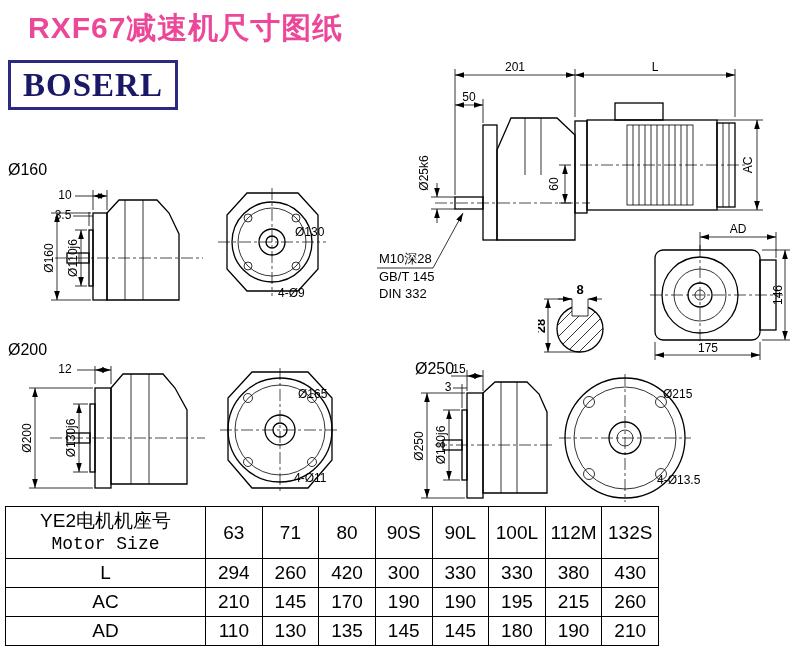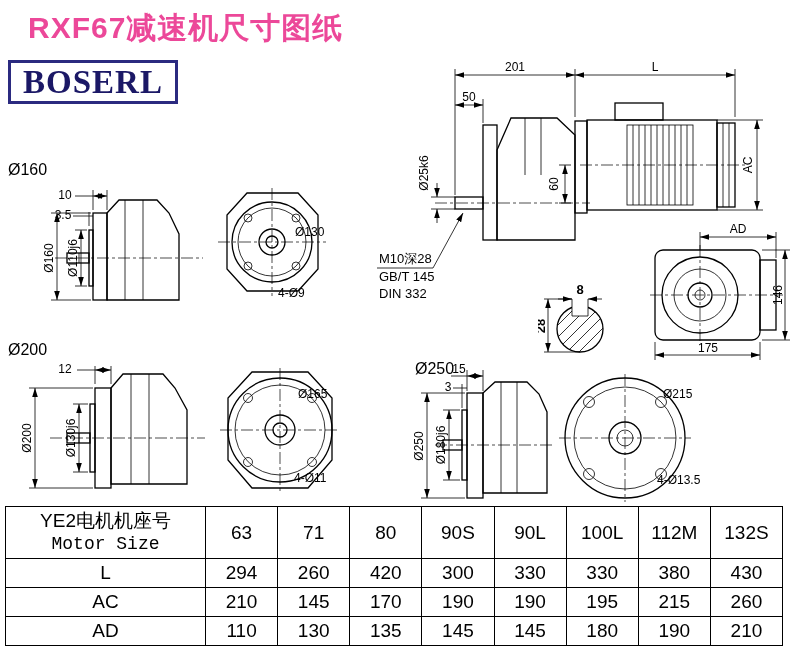--- a/index.html
+++ b/index.html
@@ -2,36 +2,36 @@
 <html><head>
 <meta charset="utf-8">
 <style>
   * { margin:0; padding:0; box-sizing:border-box; }
   html,body { background:#ffffff; }
   body { font-family:"Liberation Sans", sans-serif; }
   .sheet { position:relative; width:800px; height:646px; background:#fff; overflow:hidden; }
 
   .title { position:absolute; left:28px; top:8px; font-size:30px; font-weight:bold;
            color:#ec4899; letter-spacing:1px; white-space:nowrap; }
-  .logo  { position:absolute; left:8px; top:60px; width:170px; height:44px;
+  .logo  { position:absolute; left:8px; top:60px; width:170px; height:50px;
            border:3px solid #2b2a80; background:#fff;
            display:flex; align-items:center; justify-content:center; }
   .logo span { font-family:"Liberation Serif", serif; font-weight:bold; font-size:33px;
                color:#1b1866; letter-spacing:1px; }
 
   .view { position:absolute; }
   .o  { fill:none; stroke:#000; stroke-width:1.3; }
   .t  { fill:none; stroke:#000; stroke-width:0.8; }
   .cl { fill:none; stroke:#000; stroke-width:0.7; stroke-dasharray:12 3 3 3; }
   svg text { font-family:"Liberation Sans", sans-serif; font-size:12px; fill:#000; }
   svg text.lbl { font-size:16px; }
   svg text.b { font-size:13px; font-weight:bold; }
   svg text.nt { font-size:13px; }
 
-  table.dims { position:absolute; left:5px; top:506px; width:778px;
+  table.dims { position:absolute; left:5px; top:506px; width:654px;
                border-collapse:collapse; table-layout:fixed; background:#fff; }
   table.dims td { border:1.5px solid #000; text-align:center; vertical-align:middle;
                   font-size:19px; color:#000; height:29px; padding:0; overflow:hidden; }
   table.dims td.head { width:200px; line-height:1.25; }
   table.dims tr.hdr td { height:52px; }
   .mono { font-family:"Liberation Mono", monospace; font-size:18px; }
 </style>
 </head>
 <body>
 

